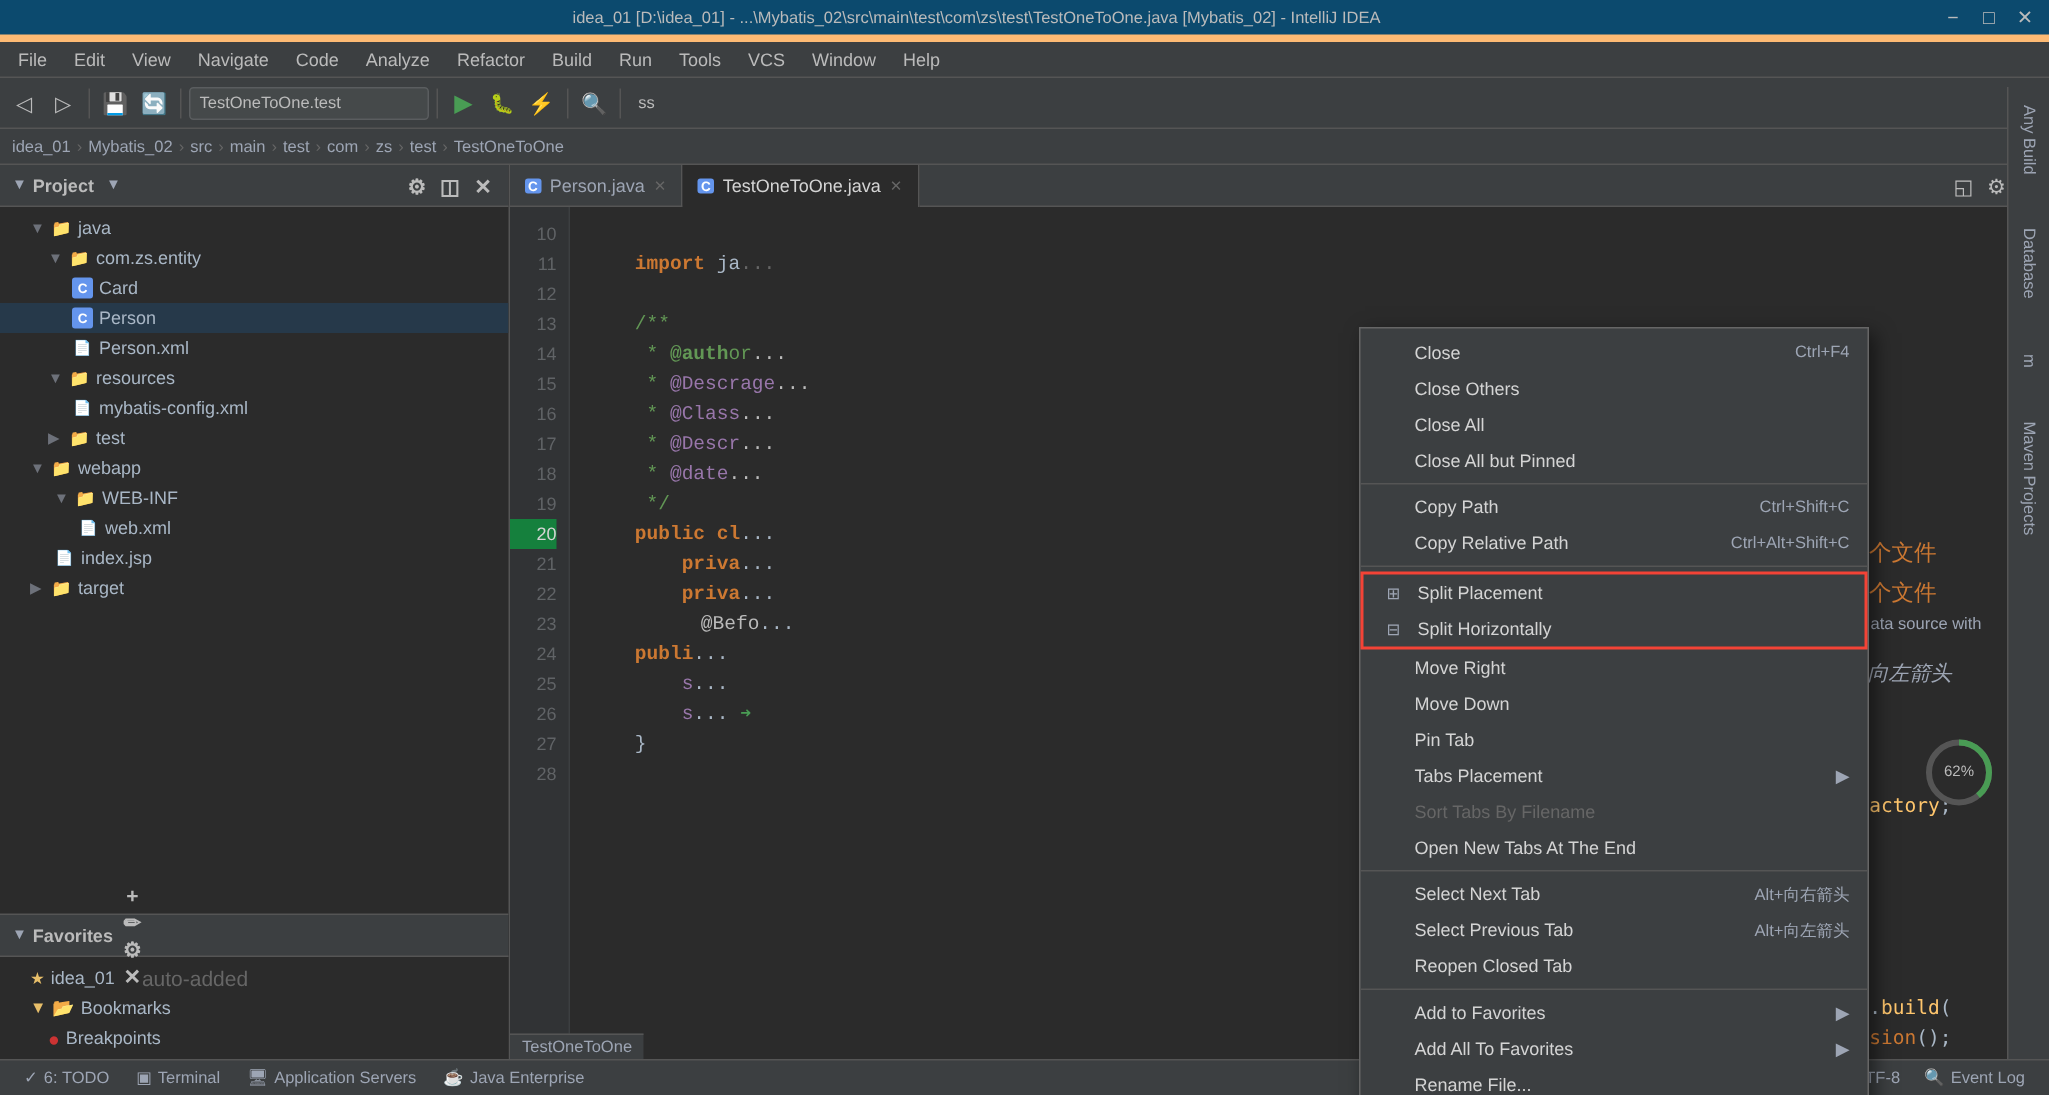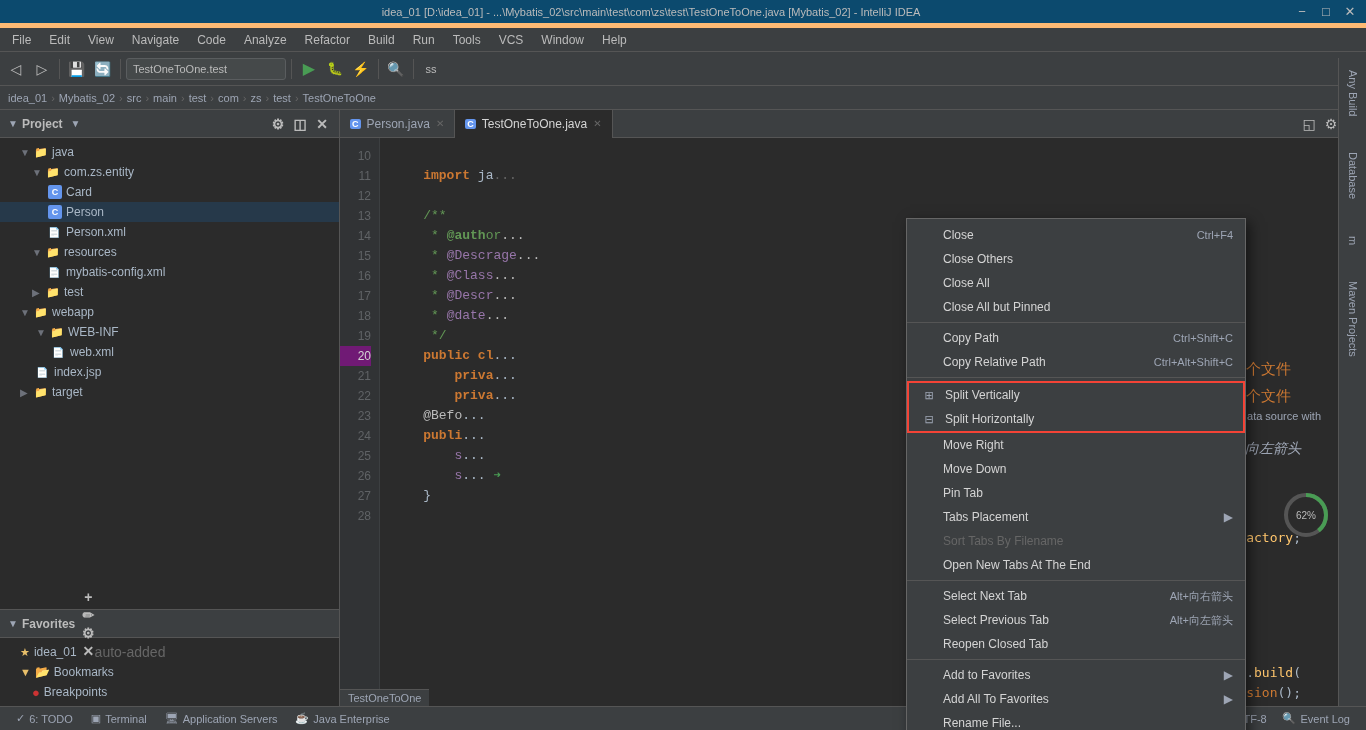--- a/index.html
+++ b/index.html
@@ -532,21 +532,21 @@
         <div>10</div>
         <div>11</div>
         <div>12</div>
         <div>13</div>
         <div>14</div>
         <div>15</div>
         <div>16</div>
         <div>17</div>
         <div>18</div>
         <div>19</div>
-        <div style="background:#701a75; color:#d4d4d4;">20</div>
+        <div style="background:#15803d; color:#d4d4d4;">20</div>
         <div>21</div>
         <div>22</div>
         <div>23</div>
         <div>24</div>
         <div>25</div>
         <div>26</div>
         <div>27</div>
         <div>28</div>
       </div>
       <div id="code-content">
@@ -556,21 +556,21 @@
         <div class="code-line">    <span class="comment">/**</span></div>
         <div class="code-line">     <span class="comment">* </span><span style="color:#629755;font-weight:bold;">@auth</span><span style="color:#629755;">or</span><span style="color:#bbb;">...</span></div>
         <div class="code-line">     <span class="comment">* </span><span style="color:#9876aa;">@Descr</span><span style="color:#9876aa;">age</span><span style="color:#bbb;">...</span></div>
         <div class="code-line">     <span class="comment">* </span><span style="color:#9876aa;">@Clas</span><span style="color:#9876aa;">s</span><span style="color:#bbb;">...</span></div>
         <div class="code-line">     <span class="comment">* </span><span style="color:#9876aa;">@Descr</span><span style="color:#bbb;">...</span></div>
         <div class="code-line">     <span class="comment">* </span><span style="color:#9876aa;">@date</span><span style="color:#bbb;">...</span></div>
         <div class="code-line">     <span class="comment">*/</span></div>
         <div class="code-line">    <span class="kw">public</span> <span class="kw">cl</span><span style="color:#a9b7c6;">...</span></div>
         <div class="code-line">        <span class="kw">priva</span><span style="color:#a9b7c6;">...</span></div>
         <div class="code-line">        <span class="kw">priva</span><span style="color:#a9b7c6;">...</span></div>
-        <div class="code-line">    <span style="color:#bbb;">@Befo</span><span style="color:#a9b7c6;">...</span></div>
+        <div class="code-line">    <span style="color:#bbb;margin-left:44px;">@Befo</span><span style="color:#a9b7c6;">...</span></div>
         <div class="code-line">    <span class="kw">publi</span><span style="color:#a9b7c6;">...</span></div>
         <div class="code-line">        <span class="var">s</span><span style="color:#a9b7c6;">...</span></div>
         <div class="code-line">        <span class="var">s</span><span style="color:#a9b7c6;">...</span> <span class="code-green" style="font-size:12px;">➜</span></div>
         <div class="code-line">    <span style="color:#a9b7c6;">}</span></div>
         <div class="code-line"></div>
       </div>
       <div id="marker-strip">
         <div class="marker-yellow" style="top: 2px;"></div>
       </div>
     </div>
@@ -626,21 +626,21 @@
       <div class="menu-row">
         <span class="menu-icon"></span>
         <span>Copy Relative Path</span>
         <span class="shortcut">Ctrl+Alt+Shift+C</span>
       </div>
       <div class="menu-separator"></div>
 
       <div class="split-group">
         <div class="menu-row">
           <span class="menu-icon">⊞</span>
-          <span>Split Vertically</span>
+          <span>Split Placement</span>
         </div>
         <div class="menu-row">
           <span class="menu-icon">⊟</span>
           <span>Split Horizontally</span>
         </div>
       </div>
 
       <div class="menu-row">
         <span class="menu-icon"></span>
         <span>Move Right</span>

